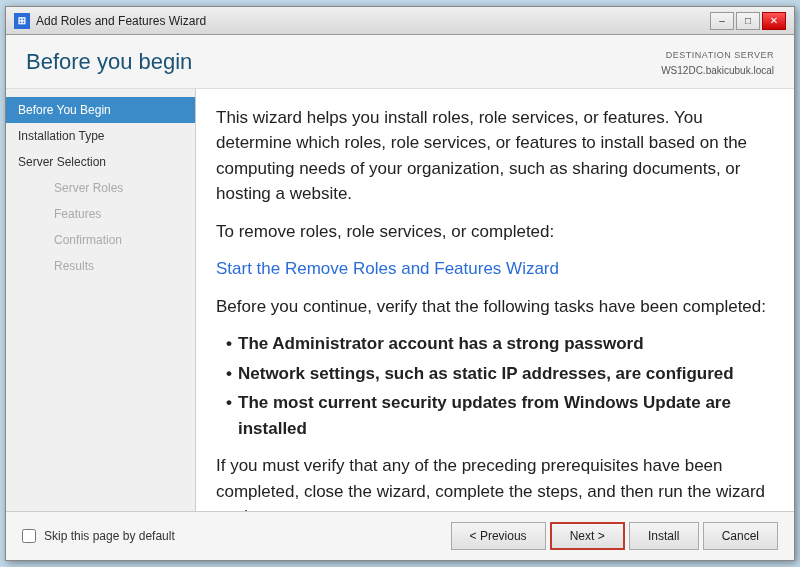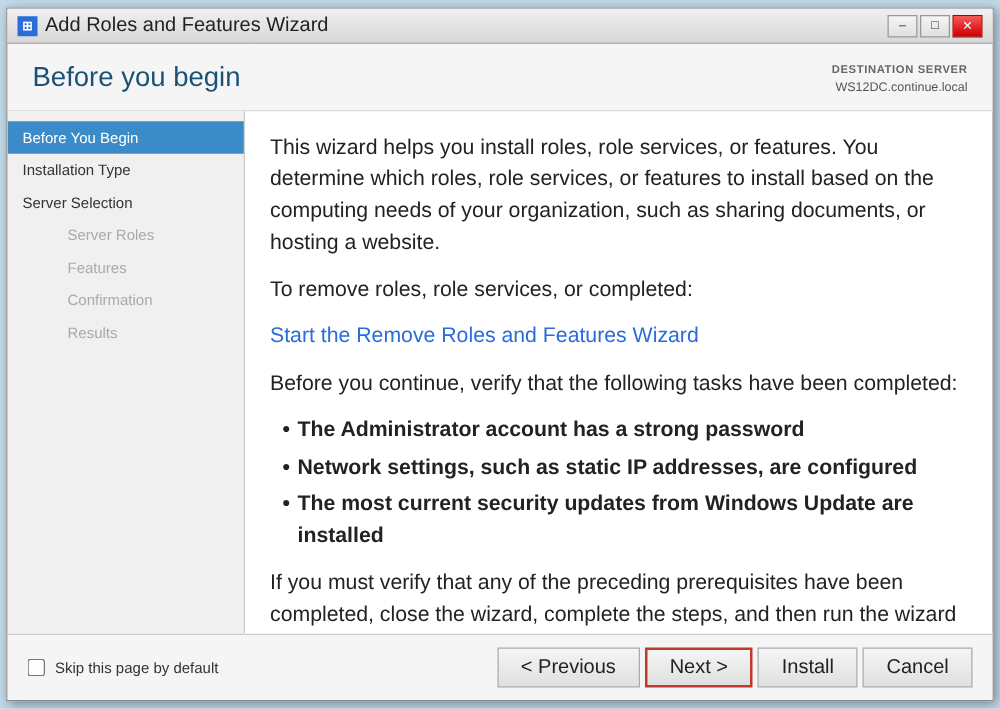--- a/index.html
+++ b/index.html
@@ -42,21 +42,21 @@
       height: 16px;
       background: #2a6dd9;
       display: flex;
       align-items: center;
       justify-content: center;
       color: white;
       font-size: 10px;
       font-weight: bold;
     }
     .title-bar-title {
-      font-size: 16px;
+      font-size: 12px;
       color: #222;
     }
     .title-bar-controls {
       display: flex;
       gap: 2px;
     }
     .title-btn {
       width: 24px;
       height: 18px;
       border: 1px solid #999;
@@ -89,21 +89,21 @@
       font-weight: 300;
       color: #1a5276;
     }
     .destination-server {
       text-align: right;
       font-size: 10px;
       color: #555;
       line-height: 1.5;
     }
     .destination-label {
-      font-weight: bold;
+      font-weight: normal;
       font-size: 9px;
       color: #666;
       text-transform: uppercase;
       letter-spacing: 0.5px;
       margin-left: 32px;
     }
     .main-body {
       display: flex;
       flex: 1;
       overflow: hidden;
@@ -182,21 +182,21 @@
     .checkbox-label {
       font-size: 12px;
       color: #333;
     }
     .button-group {
       display: flex;
       gap: 4px;
     }
     .btn {
       padding: 5px 18px;
-      font-size: 16px;
+      font-size: 12px;
       border: 1px solid #aaa;
       background: linear-gradient(to bottom, #f5f5f5, #e0e0e0);
       cursor: pointer;
       color: #222;
       min-width: 70px;
       text-align: center;
     }
     .btn.highlighted {
       border: 2px solid #c0392b;
       background: linear-gradient(to bottom, #f5f5f5, #e0e0e0);
@@ -220,21 +220,21 @@
       <div class="title-btn close">✕</div>
     </div>
   </div>
 
   <div class="content-area">
 
     <div class="header-bar">
       <h1 class="header-title">Before you begin</h1>
       <div class="destination-server">
         <div class="destination-label">DESTINATION SERVER</div>
-        <div>WS12DC.continue.local</div>
+        <div>WS12DC.bakicubuk.local</div>
       </div>
     </div>
 
     <div class="main-body">
 
       <div class="sidebar">
         <div class="sidebar-item active">
           <span>Before You Begin</span>
         </div>
         <div class="sidebar-item">

